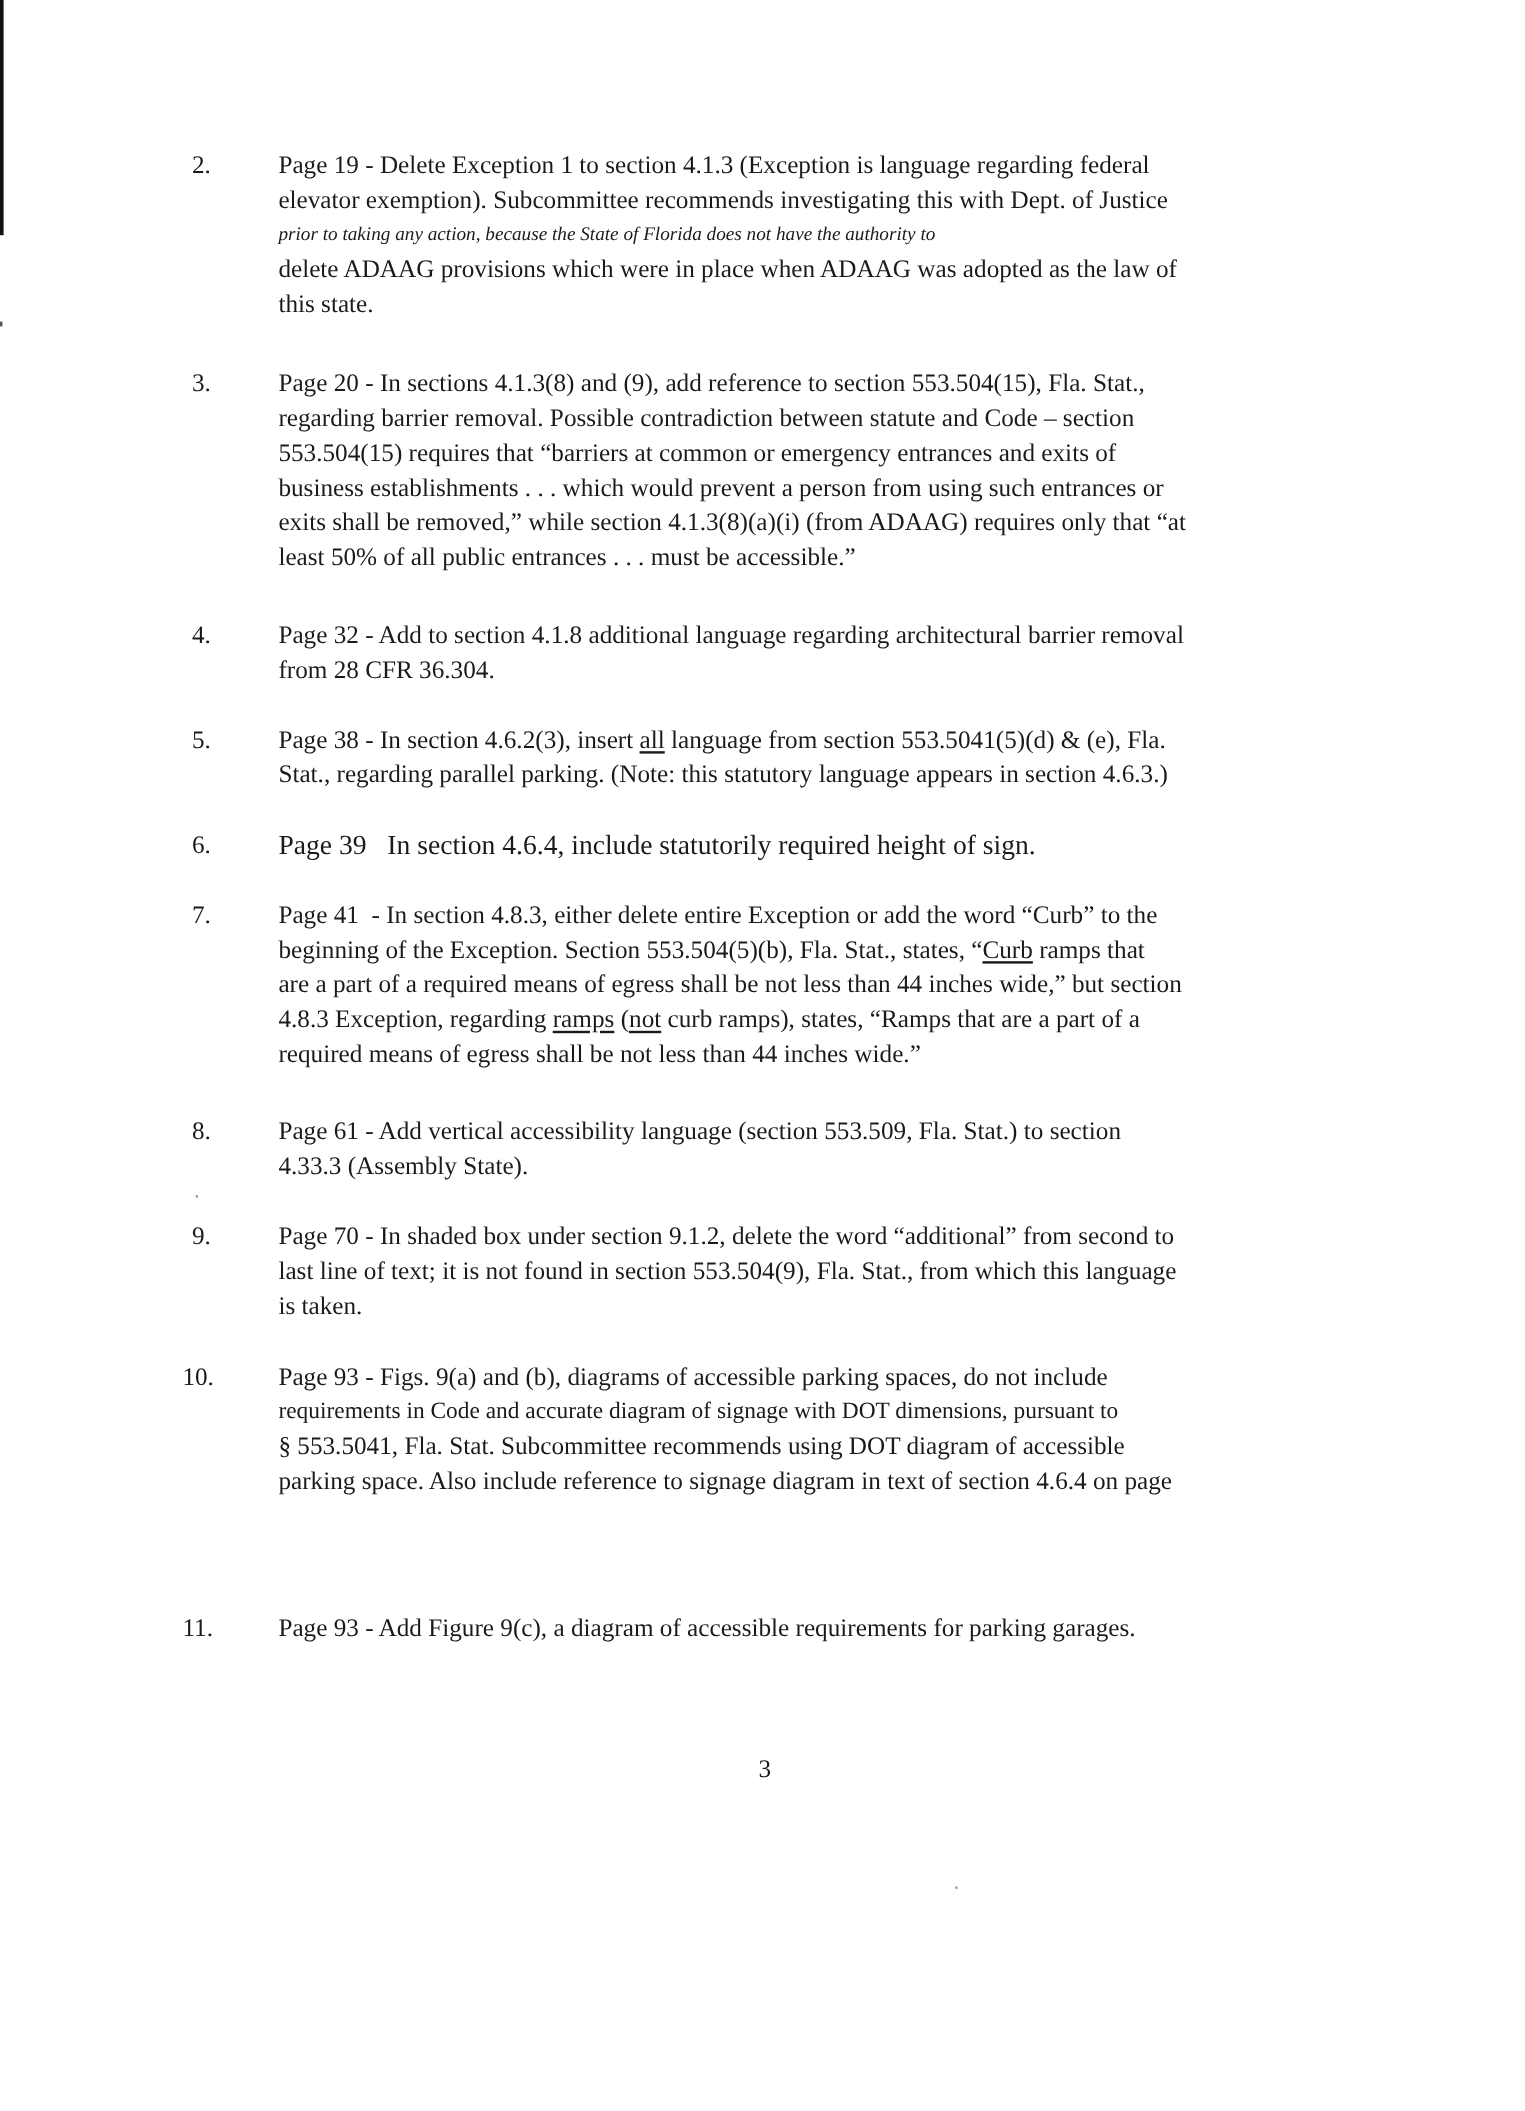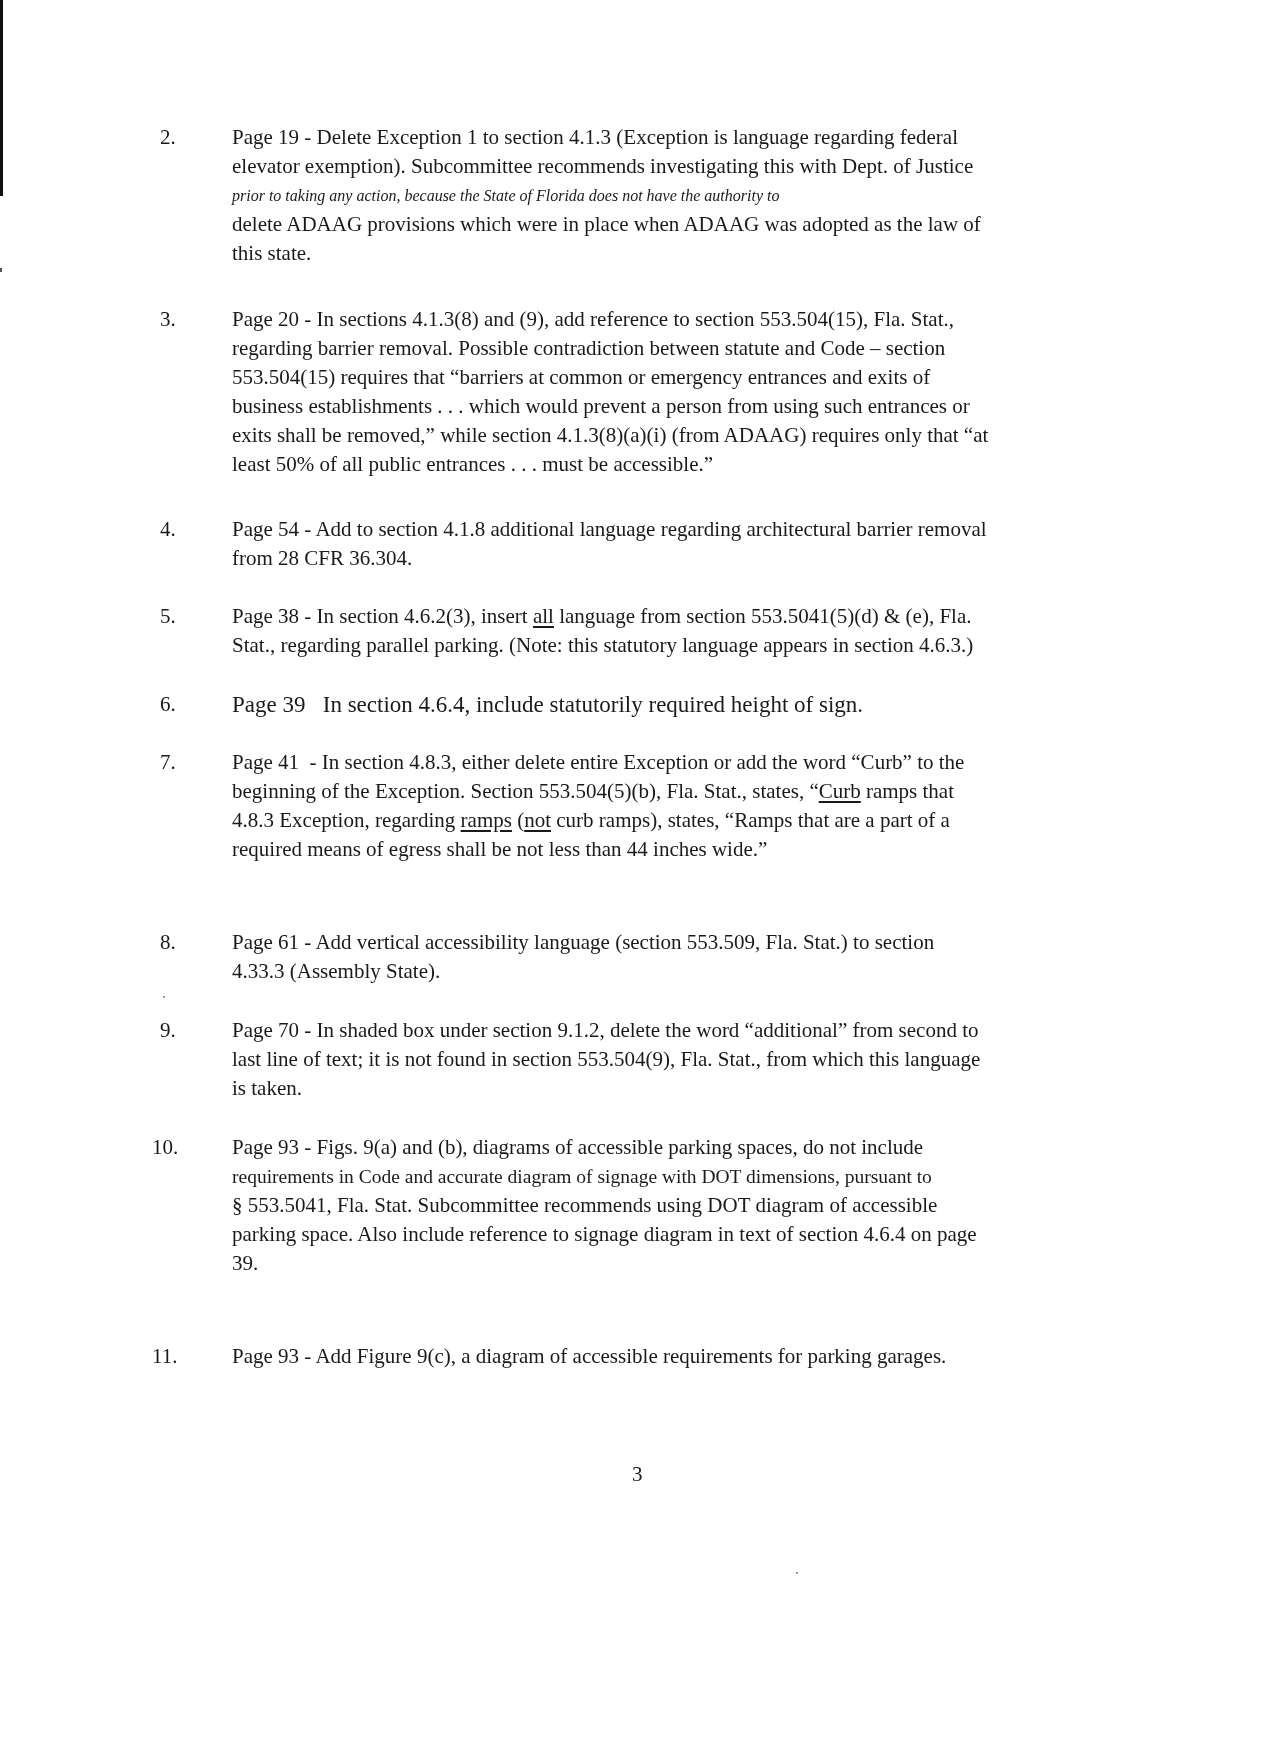--- a/index.html
+++ b/index.html
@@ -41,21 +41,21 @@
     <span class="line">553.504(15) requires that “barriers at common or emergency entrances and exits of</span>
     <span class="line">business establishments . . . which would prevent a person from using such entrances or</span>
     <span class="line">exits shall be removed,” while section 4.1.3(8)(a)(i) (from ADAAG) requires only that “at</span>
     <span class="line">least 50% of all public entrances . . . must be accessible.”</span>
   </div>
 </div>
 
 <div class="item" style="top:515px;">
   <span class="num">4.</span>
   <div class="body">
-    <span class="line"><span class="pg">Page 54</span><span> - Add to section 4.1.8 additional language regarding architectural barrier removal</span></span>
+    <span class="line"><span class="pg">Page 32</span><span> - Add to section 4.1.8 additional language regarding architectural barrier removal</span></span>
     <span class="line">from 28 CFR 36.304.</span>
   </div>
 </div>
 
 <div class="item" style="top:602px;">
   <span class="num">5.</span>
   <div class="body">
     <span class="line"><span class="pg">Page 38</span><span> - In section 4.6.2(3), insert </span><span class="u">all</span><span> language from section 553.5041(5)(d) &amp; (e), Fla.</span></span>
     <span class="line">Stat., regarding parallel parking.  (Note: this statutory language appears in section 4.6.3.)</span>
   </div>
@@ -66,20 +66,21 @@
   <div class="body">
     <span class="line" style="font-size:23px;"><span class="pg">Page 39</span><span style="white-space:pre;">   In section 4.6.4, include statutorily required height of sign.</span></span>
   </div>
 </div>
 
 <div class="item" style="top:748px;">
   <span class="num">7.</span>
   <div class="body">
     <span class="line"><span class="pg">Page 41</span><span style="white-space:pre;">  - In section 4.8.3, either delete entire Exception or add the word “Curb” to the</span></span>
     <span class="line"><span>beginning of the Exception.  Section 553.504(5)(b), Fla. Stat., states, “</span><span class="u">Curb</span><span> ramps that</span></span>
+    <span class="line">are a part of a required means of egress shall be not less than 44 inches wide,” but section</span>
     <span class="line"><span>4.8.3 Exception, regarding </span><span class="u">ramps</span><span> (</span><span class="u">not</span><span> curb ramps), states, “Ramps that are a part of a</span></span>
     <span class="line">required means of egress shall be not less than 44 inches wide.”</span>
   </div>
 </div>
 
 <div class="item" style="top:928px;">
   <span class="num">8.</span>
   <div class="body">
     <span class="line"><span class="pg">Page 61</span><span> - Add vertical accessibility language (section 553.509, Fla. Stat.) to section</span></span>
     <span class="line">4.33.3 (Assembly State).</span>
@@ -95,21 +96,20 @@
   </div>
 </div>
 
 <div class="item" style="top:1133px;">
   <span class="num" style="left:152px;">10.</span>
   <div class="body">
     <span class="line"><span class="pg">Page 93</span><span> - Figs. 9(a) and (b), diagrams of accessible parking spaces, do not include</span></span>
     <span class="line" style="font-size:19.5px;">requirements in Code and accurate diagram of signage with DOT dimensions, pursuant to</span>
     <span class="line">§ 553.5041, Fla. Stat.  Subcommittee recommends using DOT diagram of accessible</span>
     <span class="line">parking space.  Also include reference to signage diagram in text of section 4.6.4 on page</span>
-    <span class="line">39.</span>
   </div>
 </div>
 
 <div class="item" style="top:1342px;">
   <span class="num" style="left:152px;text-align:right;">11.</span>
   <div class="body">
     <span class="line"><span class="pg">Page 93</span><span> - Add Figure 9(c), a diagram of accessible requirements for parking garages.</span></span>
   </div>
 </div>
 

